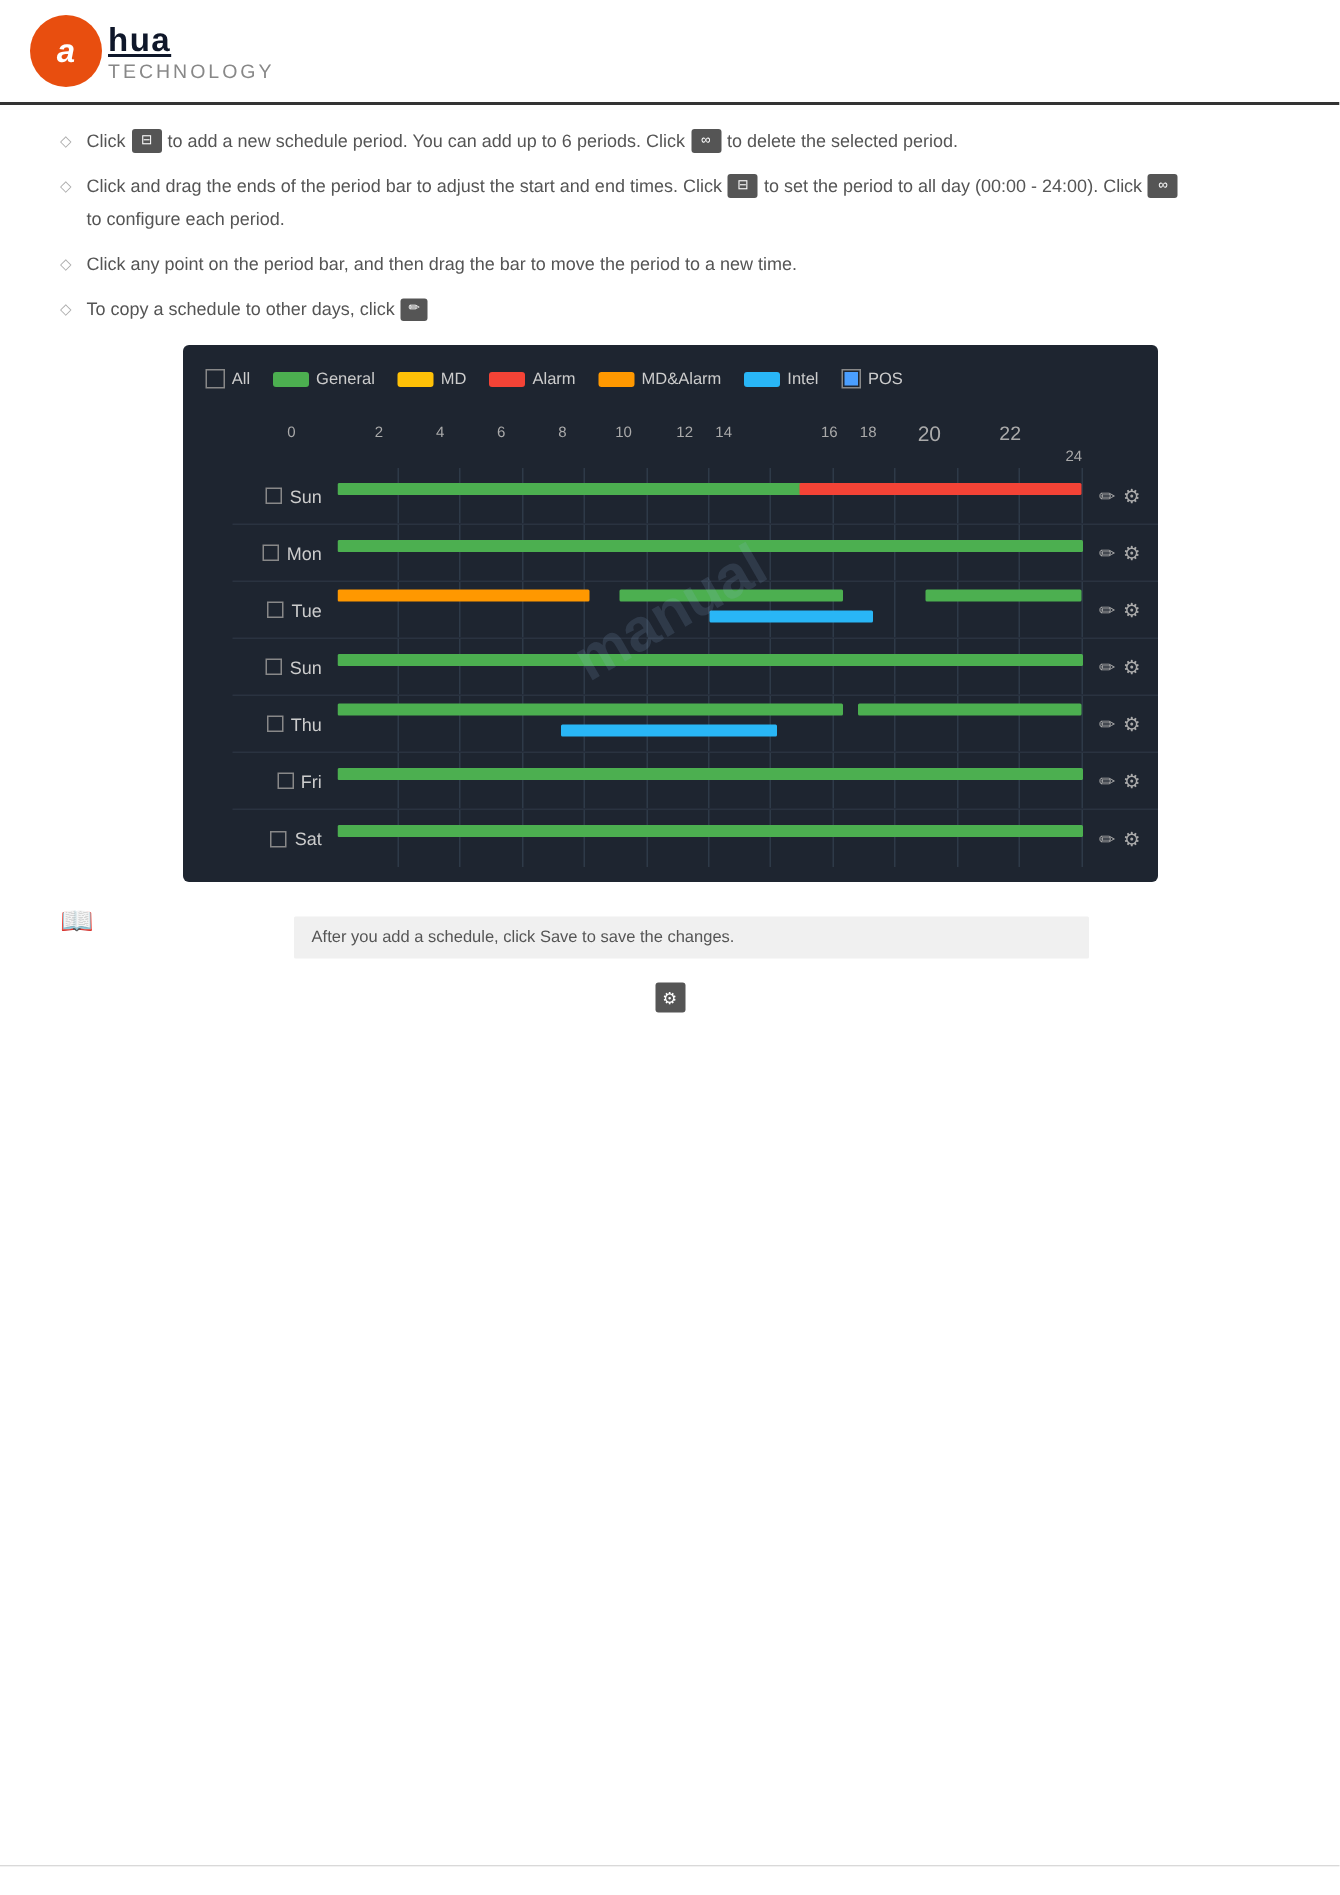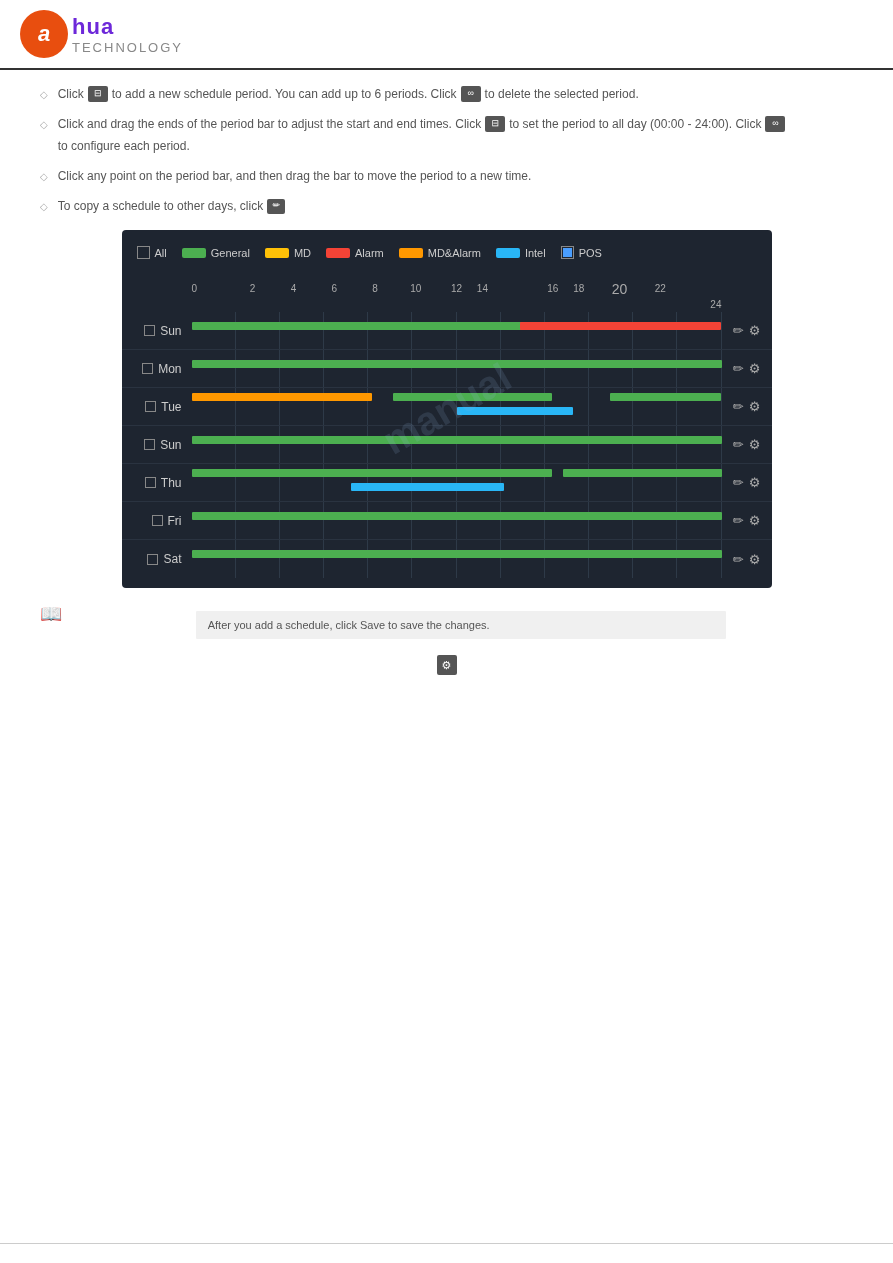--- a/index.html
+++ b/index.html
@@ -39,22 +39,23 @@
       font-style: italic;
       font-weight: bold;
     }
     .logo-text {
       display: flex;
       flex-direction: column;
     }
     .logo-text .brand {
       font-size: 22px;
       font-weight: bold;
-      color: #6d28d9;
+      color: #0f172a;
       letter-spacing: 1px;
+      text-decoration: underline;
     }
     .logo-text .sub {
       font-size: 13px;
       color: #888;
       letter-spacing: 2px;
     }
 
     
     .content {
       padding: 15px 40px;
@@ -166,20 +167,21 @@
       border-radius: 2px;
     }
 
     
     .schedule-row {
       display: flex;
       align-items: center;
       height: 38px;
       padding: 0;
       border-bottom: 1px solid #2a3340;
+      margin-left: 33px;
     }
     .schedule-row:last-child {
       border-bottom: none;
     }
     .day-label {
       width: 70px;
       text-align: right;
       padding-right: 10px;
       color: #ccc;
       font-size: 12px;
@@ -352,21 +354,21 @@
       <span style="color:#aaa;font-size:10px;flex:1;text-align:center;">2</span>
       <span style="color:#aaa;font-size:10px;flex:1;text-align:center;">4</span>
       <span style="color:#aaa;font-size:10px;flex:1;text-align:center;">6</span>
       <span style="color:#aaa;font-size:10px;flex:1;text-align:center;">8</span>
       <span style="color:#aaa;font-size:10px;flex:1;text-align:center;">10</span>
       <span style="color:#aaa;font-size:10px;flex:1;text-align:center;">12</span>
       <span style="color:#aaa;font-size:10px;flex:1;">14</span>
       <span style="color:#aaa;font-size:10px;flex:1;text-align:right;">16</span>
       <span style="color:#aaa;font-size:10px;flex:1;text-align:center;">18</span>
       <span style="color:#aaa;font-size:14px;flex:1;text-align:center;">20</span>
-      <span style="color:#aaa;font-size:10px;flex:1;text-align:center;">22</span>
+      <span style="color:#aaa;font-size:13px;flex:1;text-align:right;">22</span>
       <span style="color:#aaa;font-size:10px;flex:1;text-align:right;margin-top:32px;">24</span>
     </div>
 
     <div class="schedule-row">
       <div class="day-label">
         <span class="day-checkbox"></span>
         <span>Sun</span>
       </div>
       <div class="timeline">
         <div class="timeline-grid">

